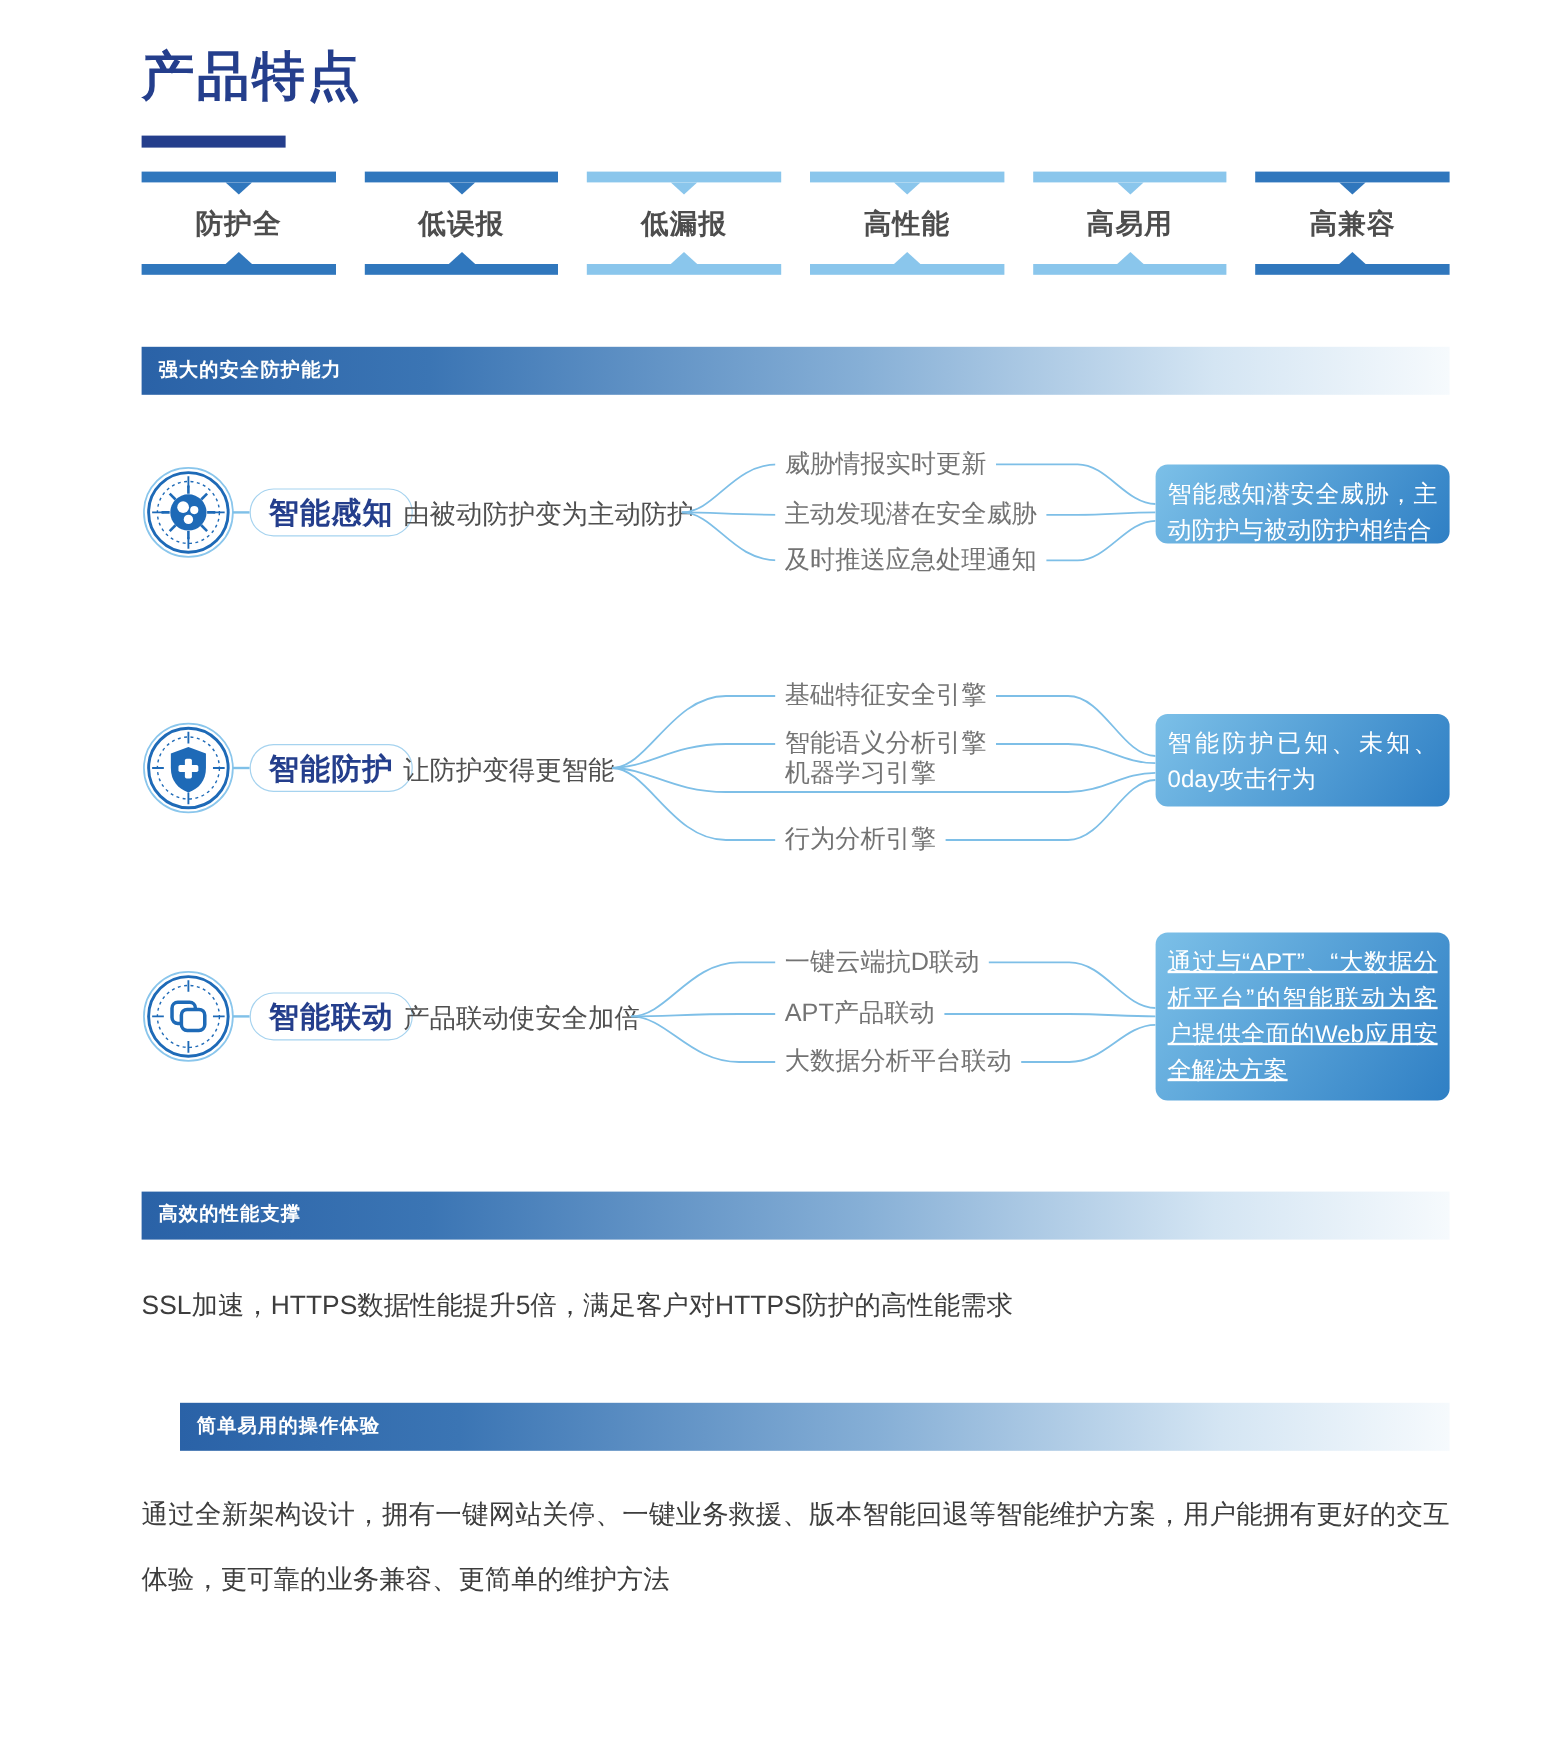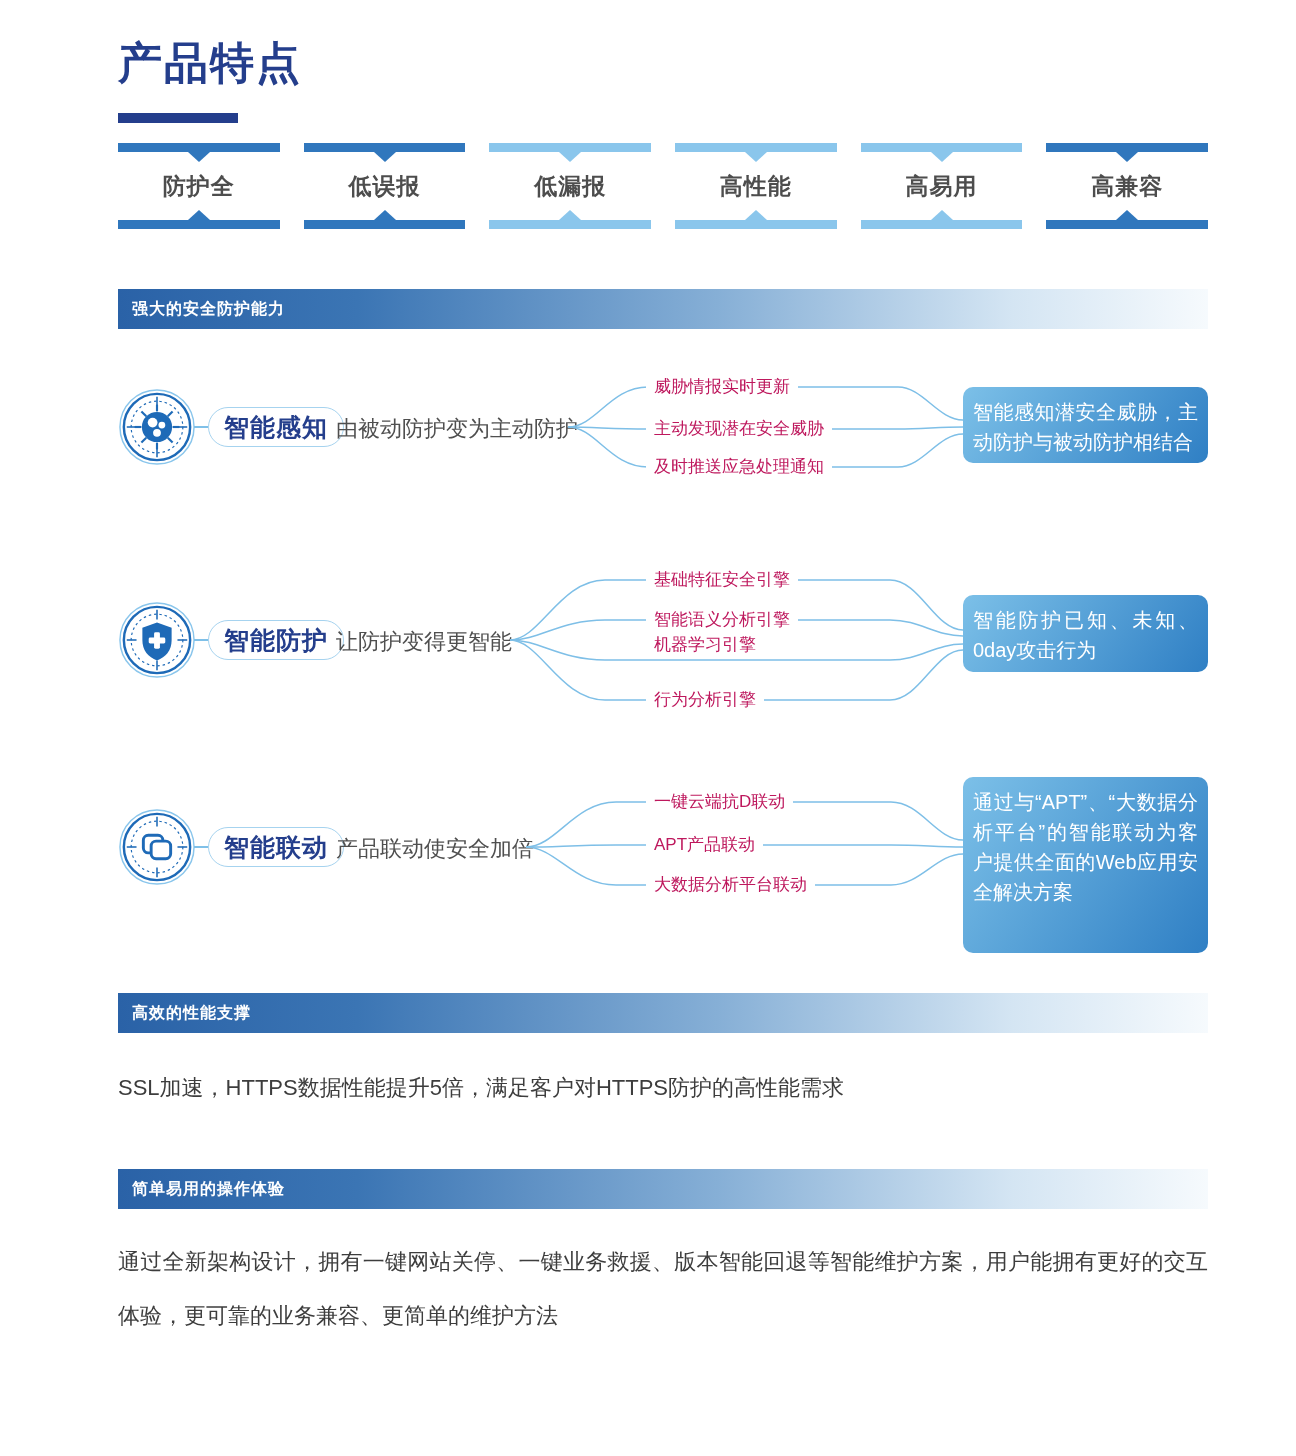--- a/index.html
+++ b/index.html
@@ -37,38 +37,38 @@
     font-size:23px; font-weight:bold; color:#4d4d4d; letter-spacing:1px; }
 
   
   .section-header {
     height:40px; line-height:40px; padding-left:14px;
     font-size:16px; font-weight:bold; color:#ffffff; letter-spacing:1px;
     background:linear-gradient(90deg,#2a62a7 0%,#3b75b4 22%,#86afd6 55%,#d4e5f3 82%,#f6fafd 100%);
   }
   .sh1 { margin-top:60px; }
   .sh2 { margin-top:24px; }
-  .sh3 { margin-top:66px; }
+  .sh3 { margin-top:66px;margin-left:32px; }
 
   
   .diagram { position:relative; height:640px; width:1090px; }
   .feature-row { position:absolute; left:0; width:1090px; }
   .feature-icon { position:absolute; left:0; width:78px; height:78px; }
   .icon-pill-line { position:absolute; left:76px; width:14px; height:2px; background:#7fc0e8; }
   .feature-pill {
     position:absolute; left:90px; height:40px; padding:0 15px;
     display:flex; align-items:center; justify-content:center;
     border:1px solid #a6d3ef; border-radius:20px; background:#ffffff;
     font-size:25px; font-weight:bold; color:#243e8c; letter-spacing:1px; white-space:nowrap;
   }
   .feature-subtitle { position:absolute; left:218px; font-size:22px; color:#4f4f4f; white-space:nowrap; }
   .fan { position:absolute; }
   .fan path { fill:none; stroke:#7ebfe7; stroke-width:1.5; }
   .branch-label {
-    position:absolute; font-size:17px; color:#be185d; background:#ffffff;
+    position:absolute; font-size:21px; color:#737373; background:#ffffff;
     padding:0 8px; line-height:28px; white-space:nowrap;
   }
   .summary-box {
     position:absolute; left:845px; width:245px; border-radius:10px;
     background:linear-gradient(125deg,#7cc0e8 0%,#59a3d8 45%,#2f7fc4 100%);
     color:#ffffff; font-size:20px; line-height:30px;
     padding:10px 10px; text-align:justify;
   }
 
   
@@ -151,21 +151,21 @@
       <div class="feature-pill" style="top:48px;">智能感知</div>
       <div class="feature-subtitle" style="top:55px;">由被动防护变为主动防护</div>
       <svg class="fan" style="left:450px; top:0; width:395px; height:136px;" viewBox="0 0 395 136">
         <path d="M0,68 C28,68 42,28 80,28 H330 C355,28 370,61 395,61"></path>
         <path d="M0,68 C28,68 42,70 80,70 H330 C355,70 370,68 395,68"></path>
         <path d="M0,68 C28,68 42,108 80,108 H330 C355,108 370,75 395,75"></path>
       </svg>
       <div class="branch-label" style="left:528px; top:14px;">威胁情报实时更新</div>
       <div class="branch-label" style="left:528px; top:56px;">主动发现潜在安全威胁</div>
       <div class="branch-label" style="left:528px; top:94px;">及时推送应急处理通知</div>
-      <div class="summary-box" style="top:28px; height:76px;">智能感知潜安全威胁，主动防护与被动防护相结合</div>
+      <div class="summary-box" style="top:28px; height:66px;">智能感知潜安全威胁，主动防护与被动防护相结合</div>
     </div>
 
     <div class="feature-row" style="top:230px; height:165px;">
       <svg class="feature-icon" style="top:42px;" viewBox="0 0 80 80">
         <circle cx="40" cy="40" r="38" stroke="#8ac6ec" stroke-width="1.5" fill="none"></circle>
         <circle cx="40" cy="40" r="34" stroke="#1e6ab7" stroke-width="2.5" fill="none"></circle>
         <circle cx="40" cy="40" r="26.5" stroke="#1e6ab7" stroke-width="1.2" fill="none" stroke-dasharray="2.5,3"></circle>
         <g stroke="#1e6ab7" stroke-width="1.6">
           <line x1="40" y1="9" x2="40" y2="19"></line>
             <line x1="40" y1="61" x2="40" y2="71"></line>
@@ -210,21 +210,21 @@
       <div class="feature-pill" style="top:53px;">智能联动</div>
       <div class="feature-subtitle" style="top:60px;">产品联动使安全加倍</div>
       <svg class="fan" style="left:408px; top:0; width:437px; height:150px;" viewBox="0 0 437 150">
         <path d="M0,73 C30,73 48,28 90,28 H365 C395,28 410,66 437,66"></path>
         <path d="M0,73 C30,73 48,71 90,71 H365 C395,71 410,73 437,73"></path>
         <path d="M0,73 C30,73 48,111 90,111 H365 C395,111 410,80 437,80"></path>
       </svg>
       <div class="branch-label" style="left:528px; top:14px;">一键云端抗D联动</div>
       <div class="branch-label" style="left:528px; top:57px;">APT产品联动</div>
       <div class="branch-label" style="left:528px; top:97px;">大数据分析平台联动</div>
-      <div class="summary-box" style="top:3px; height:176px;">通过与“APT”、“大数据分析平台”的智能联动为客户提供全面的Web应用安全解决方案</div>
+      <div class="summary-box" style="top:3px; height:140px;text-decoration:underline;">通过与“APT”、“大数据分析平台”的智能联动为客户提供全面的Web应用安全解决方案</div>
     </div>
 
   </div>
 
   <div class="section-header sh2">高效的性能支撑</div>
   <p class="body-text p1">SSL加速，HTTPS数据性能提升5倍，满足客户对HTTPS防护的高性能需求</p>
 
   <div class="section-header sh3">简单易用的操作体验</div>
   <p class="body-text p2">通过全新架构设计，拥有一键网站关停、一键业务救援、版本智能回退等智能维护方案，用户能拥有更好的交互体验，更可靠的业务兼容、更简单的维护方法</p>
 

